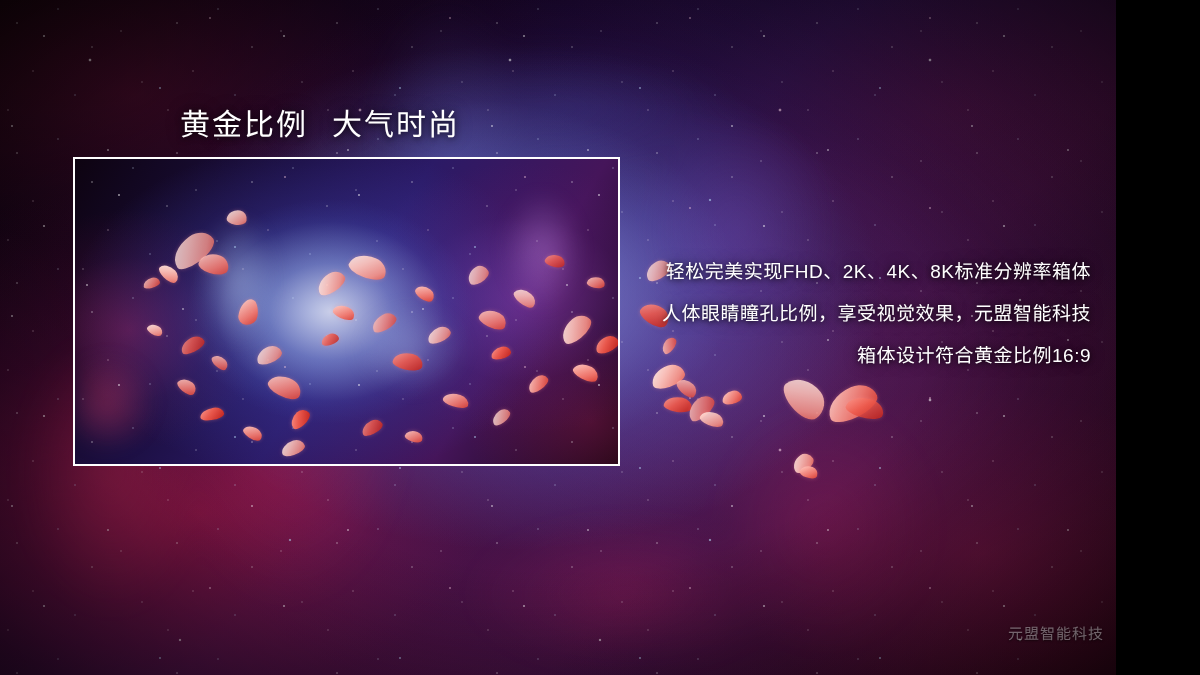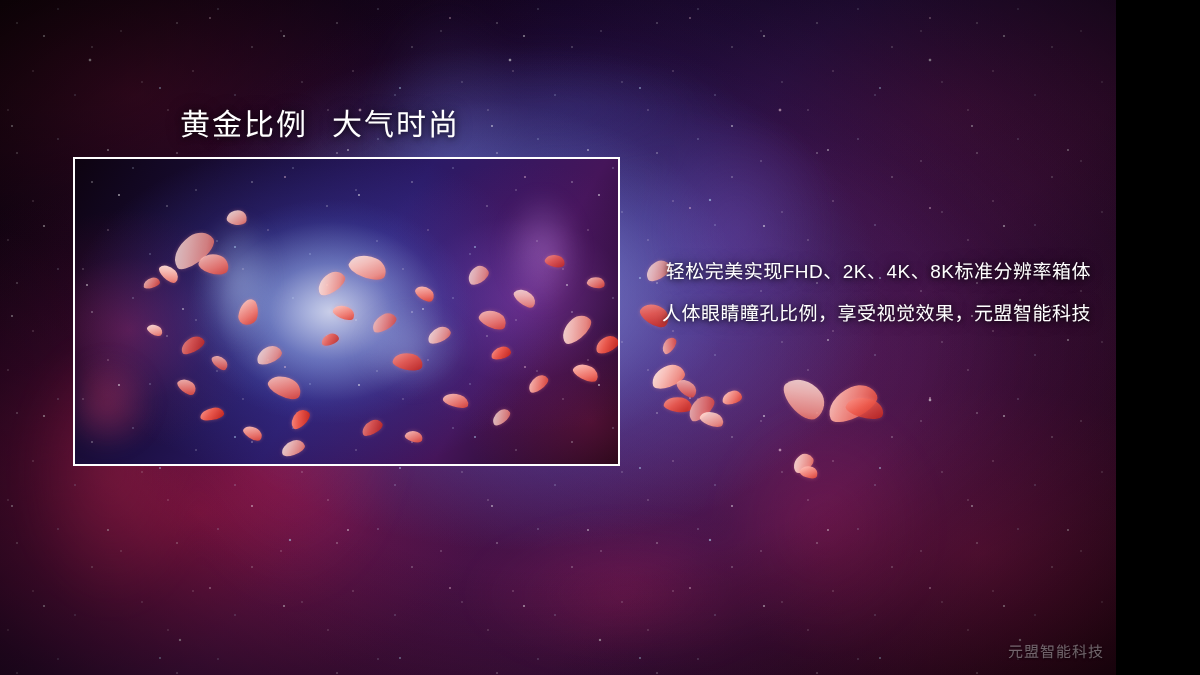--- a/index.html
+++ b/index.html
@@ -148,21 +148,21 @@
   #body-text .line{
     color:#ffffff;
     font-size:19px;
     line-height:28px;
     letter-spacing:.5px;
     white-space:nowrap;
     text-shadow:0 1px 5px rgba(0,0,0,.75), 0 0 14px rgba(0,0,0,.5);
   }
 
   #watermark{
-    position:absolute;right:12px;bottom:14px;
+    position:absolute;right:12px;bottom:32px;
     color:rgba(200,195,200,.50);
     font-size:15px;
     letter-spacing:1px;
     text-shadow:0 1px 2px rgba(0,0,0,.6);
   }
 </style>
 </head>
 <body>
 
 <div id="slide">
@@ -239,17 +239,18 @@
           <div class="petal" style="left: 136px; top: 198px; width: 18px; height: 11px; transform: rotate(44deg); opacity: 0.86;"></div>
         </div>
     </div>
   </div>
 
   <div id="title"><span>黄金比例</span><span class="gap"></span><span>大气时尚</span></div>
 
   <div id="body-text">
     <div class="line">轻松完美实现FHD、2K、4K、8K标准分辨率箱体</div>
     <div class="line">人体眼睛瞳孔比例，享受视觉效果，元盟智能科技</div>
+    <div class="line">箱体设计符合黄金比例16:9</div>
   </div>
 
   <div id="watermark">元盟智能科技</div>
 
 </div>
 
 </body></html>

